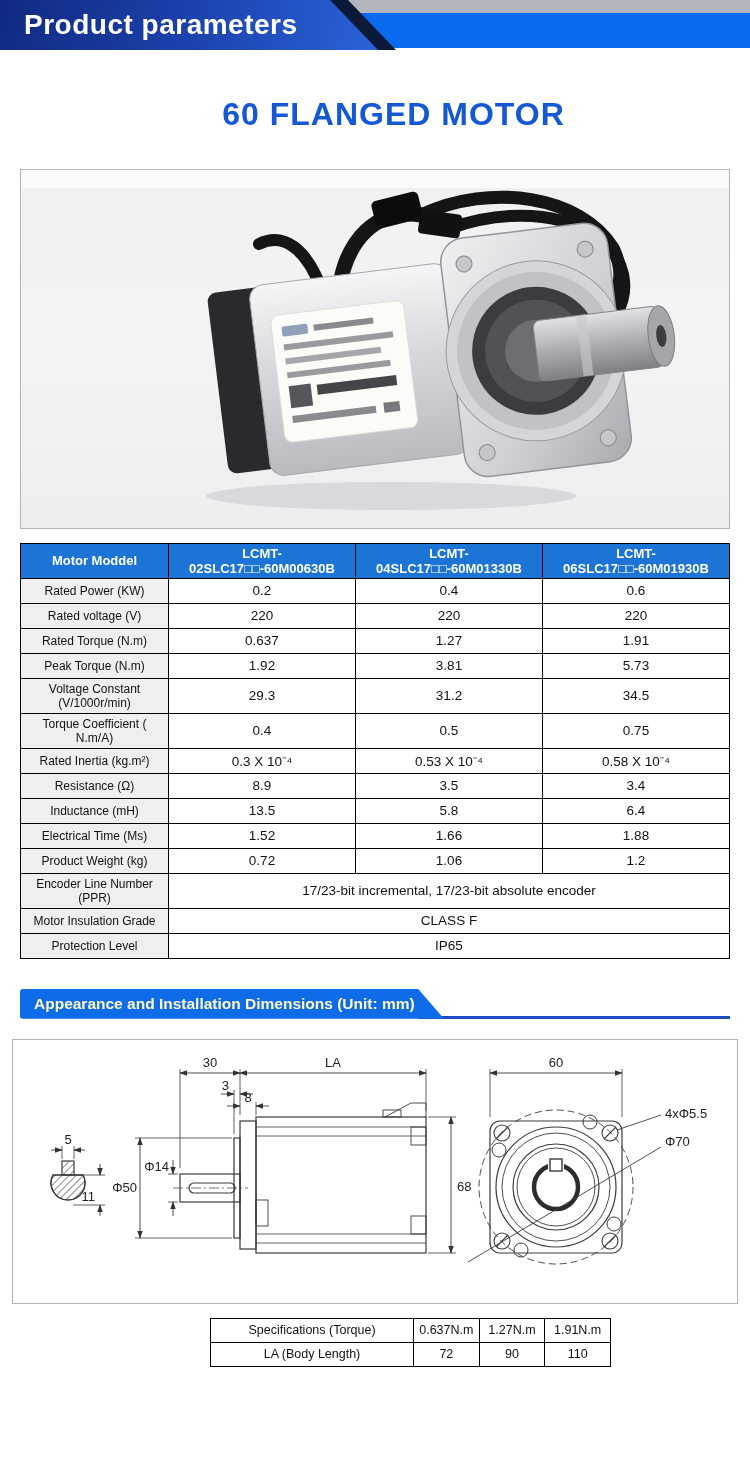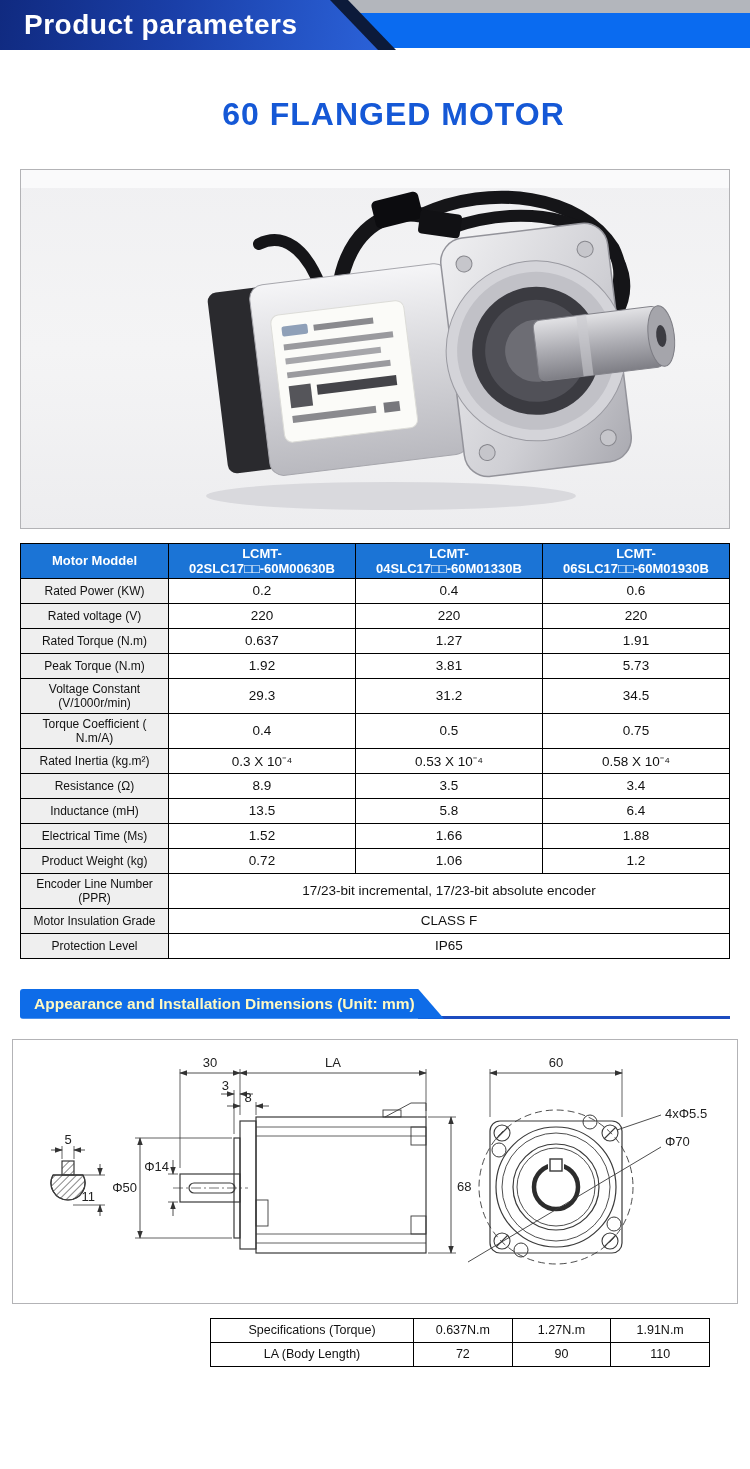--- a/index.html
+++ b/index.html
@@ -39,21 +39,21 @@
   .section-row { position:relative; margin:30px 20px 0; height:30px; }
   .sec-underline { position:absolute; left:398px; right:0; bottom:0; height:3px; background:#1c4cc0; }
   .sec-banner { position:absolute; left:0; top:0; width:424px; height:30px; background:#0e6ce8;
                 clip-path:polygon(0 0, 398px 0, 424px 30px, 0 30px); border-radius:3px 0 0 3px;
                 color:#fef9c3; font-weight:bold; font-size:15.5px; line-height:30px; padding-left:14px; }
 
   
   .drawing-box { margin:20px 12px 0; height:265px; border:1px solid #b3b3b6; background:#fff; }
 
   
-  .dim-table { margin:14px 20px 0 210px; width:500px; table-layout:fixed; }
+  .dim-table { margin:14px 20px 0 210px; width:401px; table-layout:fixed; }
   .dim-table td { border:1px solid #000; background:#fff; text-align:center; font-size:12.5px;
                   color:#111; height:24px; padding:2px; }
   .dim-table col.c0 { width:203px; }
 
   svg text { font-family:"Liberation Sans", sans-serif; }
 </style>
 </head>
 <body>
 
 <div class="top-banner">

